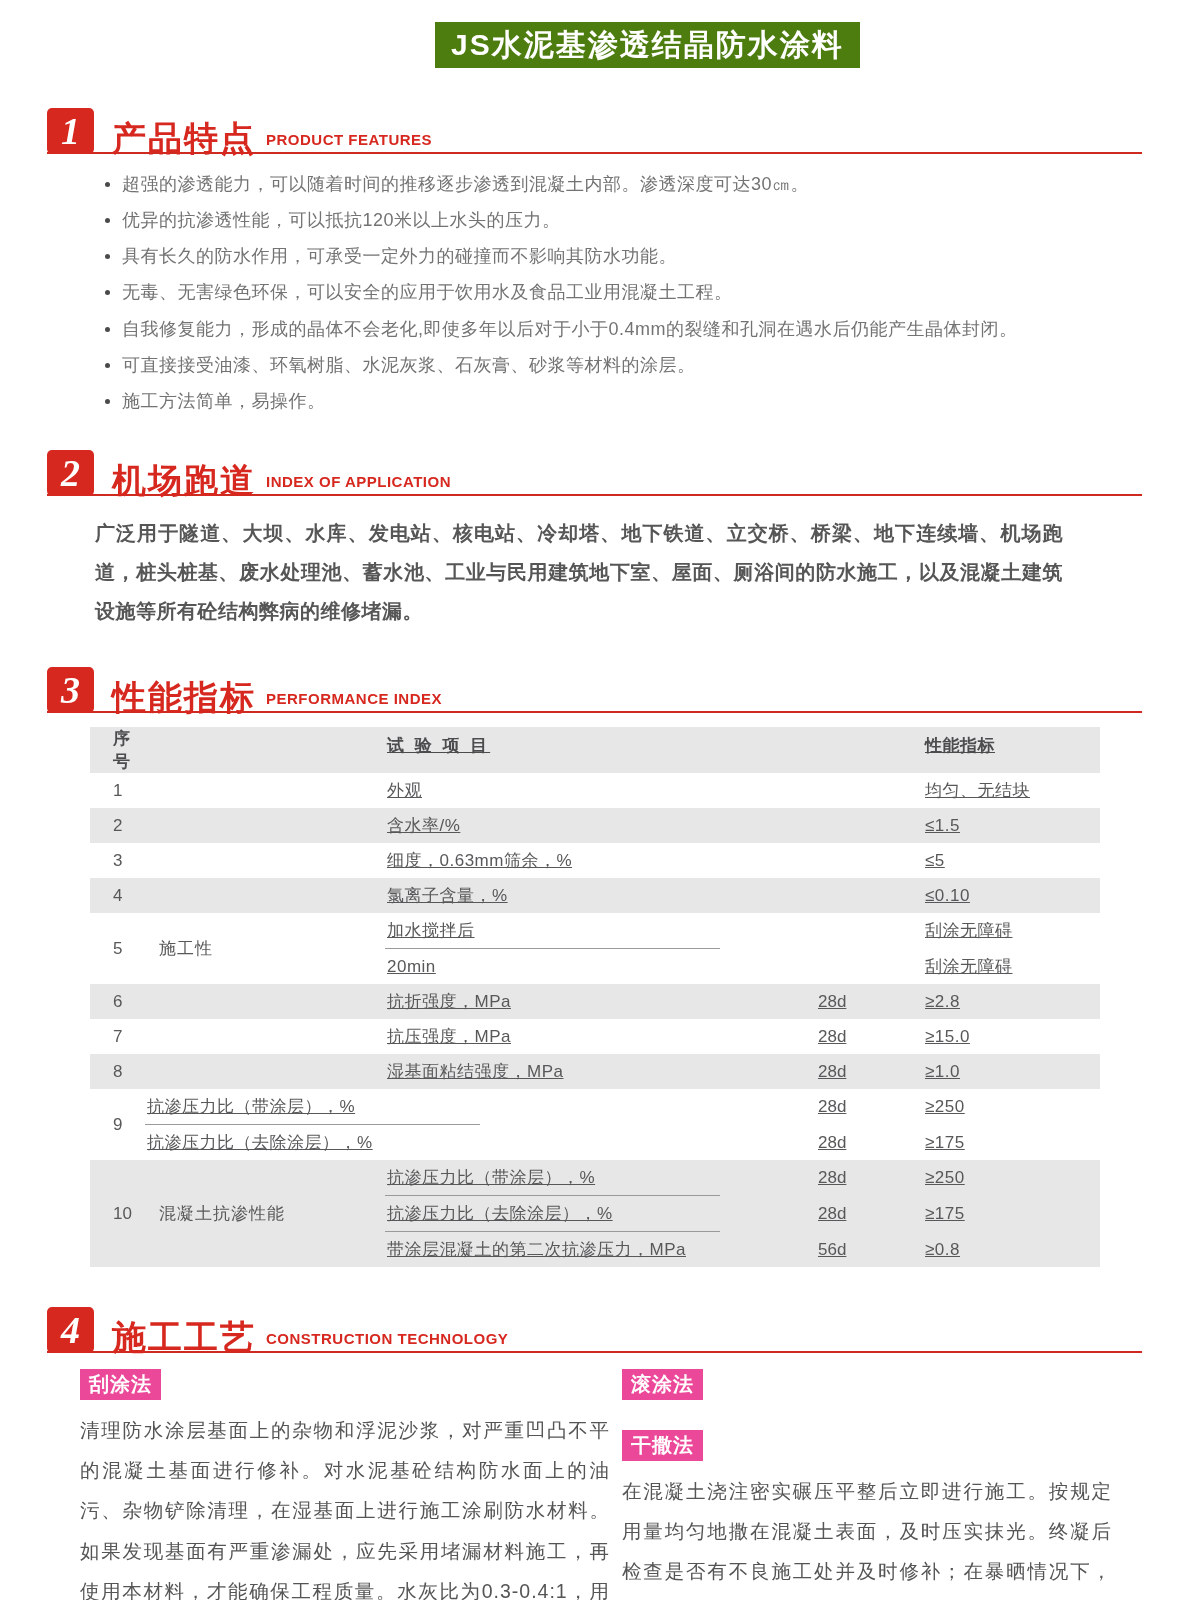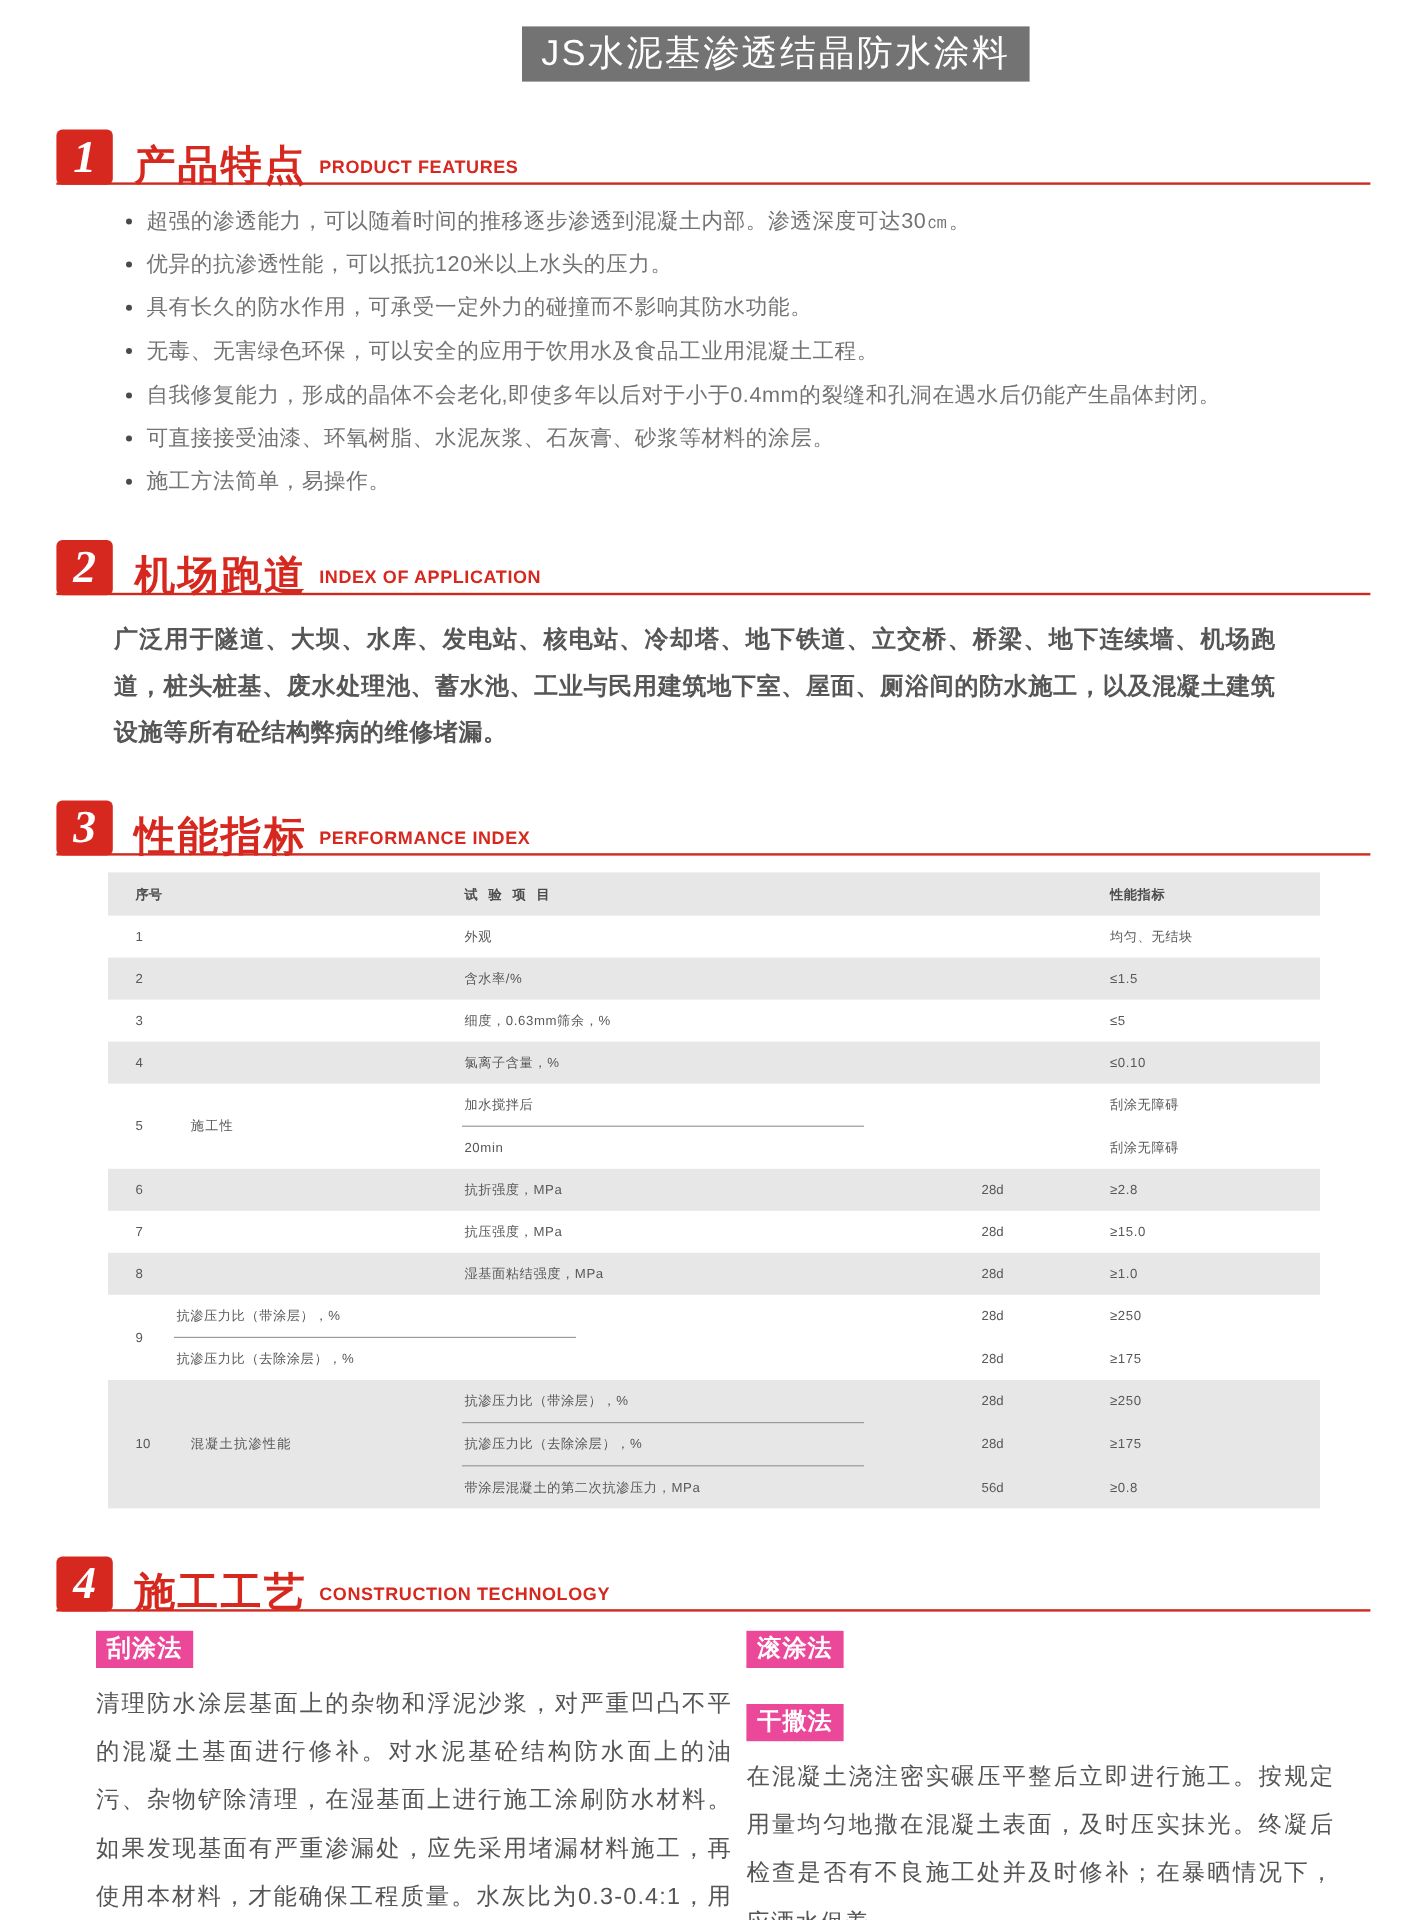--- a/index.html
+++ b/index.html
@@ -6,22 +6,22 @@
   html,body { background:#ffffff; }
   body { font-family:"Liberation Sans", sans-serif; color:#555; }
   .page {
     width:1189px; height:1600px; margin:0 auto; background:#fff;
     padding:22px 47px 0 47px; overflow:hidden; position:relative;
   }
 
   
   .title-bar {
     margin-left:388px; width:fit-content;
-    background:#737373; color:#fff;
-    font-size:30px; font-weight:normal; letter-spacing:2px;
+    background:#4d7c0f; color:#fff;
+    font-size:30px; font-weight:bold; letter-spacing:2px;
     padding:6px 16px 7px 16px; line-height:1.1;
   }
 
   
   .sec-header {
     display:flex; align-items:flex-end;
     border-bottom:2px solid #cf2a20;
     padding-bottom:0; position:relative;
   }
   .sec-num {
@@ -54,26 +54,26 @@
   }
 
   
   .scope-body {
     margin:18px 0 0 48px; width:968px;
     font-size:20px; color:#565656; line-height:1.95;
     text-align:justify; letter-spacing:0.5px;font-weight:bold;
   }
 
   
-  .ptable { margin:14px 0 0 43px; width:1010px; font-size:11px; color:#58585a; }
+  .ptable { margin:14px 0 0 43px; width:1010px; font-size:17px; color:#58585a; }
   .trow { display:flex; align-items:stretch; }
   .trow.alt { background:#e7e7e7; }
   .c-no   { flex:0 0 55px;  padding-left:23px; display:flex; align-items:center; }
   .c-group{ flex:0 0 240px; padding-left:14px; display:flex; align-items:center; letter-spacing:1px; }
-  .c-body { flex:1 1 auto; display:flex; flex-direction:column; justify-content:flex-end; }
+  .c-body { flex:1 1 auto; display:flex; flex-direction:column; justify-content:flex-start;text-decoration:underline; }
   .sub    { display:flex; align-items:center; height:35px; }
   .c-name { flex:1 1 auto; padding-left:2px; letter-spacing:0.5px; }
   .c-age  { flex:0 0 115px; padding-left:28px; }
   .c-val  { flex:0 0 195px; padding-left:20px; letter-spacing:0.5px; }
   .sub-sep { border:0; border-top:1px solid #9a9a9a; width:335px; margin:0; }
   .thead { font-weight:bold; color:#4c4c4e; }
   .thead .sub { height:36px; }
   .thead .c-name { letter-spacing:3px; }
 
   

